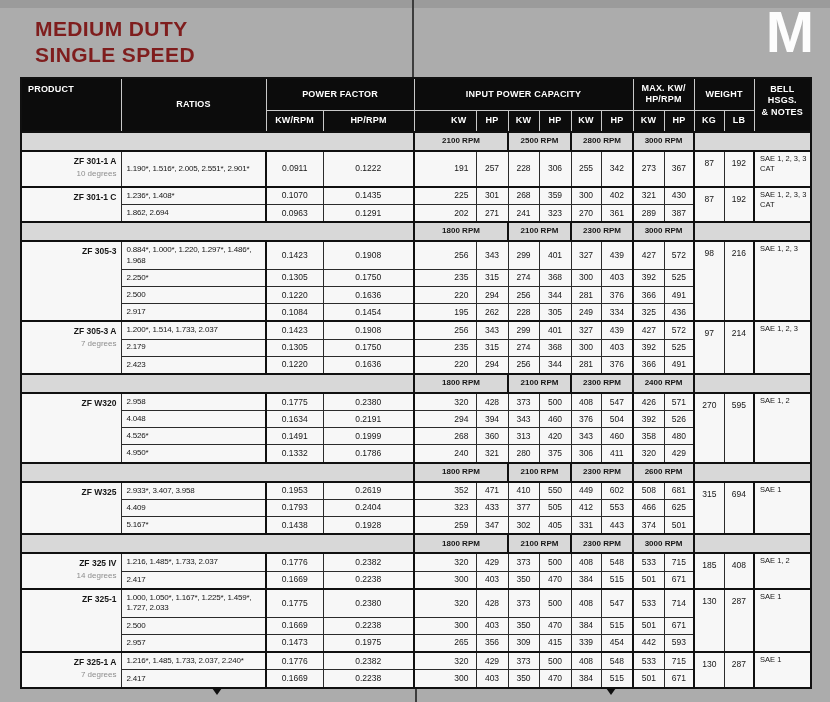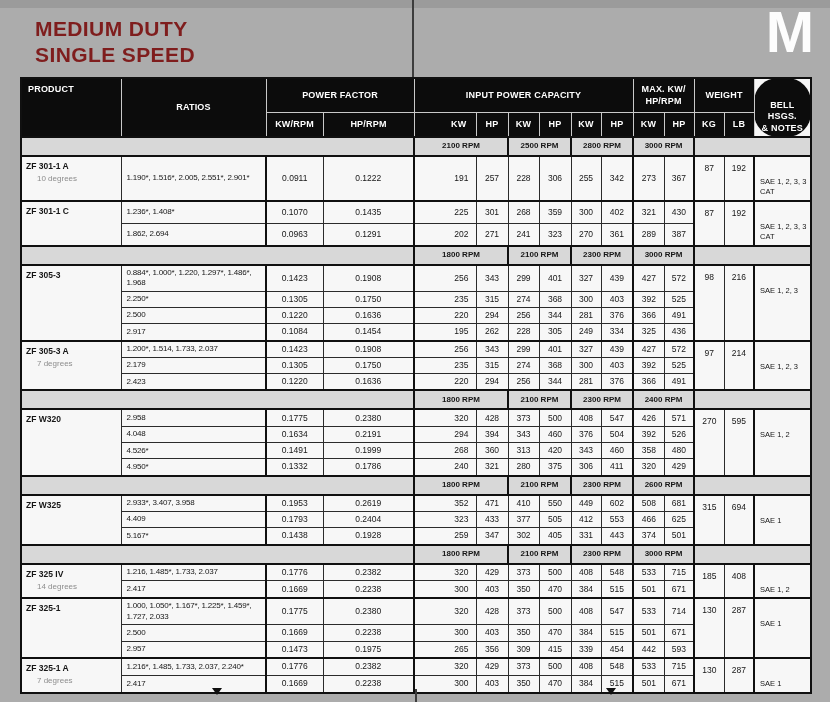--- a/index.html
+++ b/index.html
@@ -39,49 +39,49 @@
   thead th{
     background:#0c0c0c;color:#ffffff;
     border:1px solid #c9c9c9;
     font-size:9px;font-weight:bold;letter-spacing:.2px;
     padding:2px 4px;vertical-align:middle;text-align:center;
     white-space:pre-line;line-height:1.25;
   }
   thead tr.h1{height:32px;}
   thead tr.h2{height:22px;}
   thead th.th-product{text-align:left;vertical-align:top;padding-top:5px;padding-left:6px;margin-top:44px;}
-  thead th.th-notes{vertical-align:top;padding-top:21px;border-radius:24px;}
+  thead th.th-notes{vertical-align:top;padding-top:5px;}
   thead th.th-kw-first{text-align:right;padding-right:9px;}
   thead th{border-top:none;}
   thead th:first-child{border-left:none;}
 
   tbody td{
     border:1px solid #2b2b2b;
     font-size:8.5px;color:#161616;
     padding:2px 3px;line-height:1.3;
     background:#f7f7f7;vertical-align:middle;
   }
   tr.band td{
     background:#d8d8d8;height:15px;
     border-top:2px solid #101010;border-bottom:2px solid #101010;
     font-size:8px;font-weight:bold;text-align:center;padding:1px 2px;
   }
   tr.band td.band-spacer{border-left:none;border-right:none;}
   tr.band td.band-cell{border-left:2px solid #101010;border-right:2px solid #101010;margin-top:44px;}
   tr.prod-start td{border-top:2px solid #101010;}
-  td.cell-product{vertical-align:top;padding:4px 4px;border-right:1px solid #2b2b2b;}
+  td.cell-product{vertical-align:top;padding:4px 4px;border-right:1px solid #2b2b2b;text-align:right;}
   .prod-name{font-weight:bold;font-size:8.5px;}
   .prod-deg{color:#8d8d8d;font-size:8px;margin-top:2px;margin-left:11px;}
   td.cell-ratio{font-size:8px;letter-spacing:-0.2px;padding-left:5px;vertical-align:middle;}
   td.cell-pf{text-align:center;}
   td.cell-val{text-align:center;}
   td.cell-val-first{text-align:right;padding-right:7px;margin-top:40px;}
   td.bl2{border-left:2px solid #101010;}
   td.cell-wt{text-align:center;vertical-align:top;padding-top:6px;margin-top:28px;}
-  td.cell-notes{font-size:7.5px;vertical-align:top;padding:20px 3px 2px 5px;line-height:1.35;}
+  td.cell-notes{font-size:7.5px;vertical-align:top;padding:2px 3px 2px 5px;line-height:1.35;}
 </style>
 </head>
 <body>
 
 <div class="top-strip"></div>
 <div class="page-title">MEDIUM DUTY
 SINGLE SPEED</div>
 <div class="corner-letter">M</div>
 <div class="vdivider-top"></div>
 

